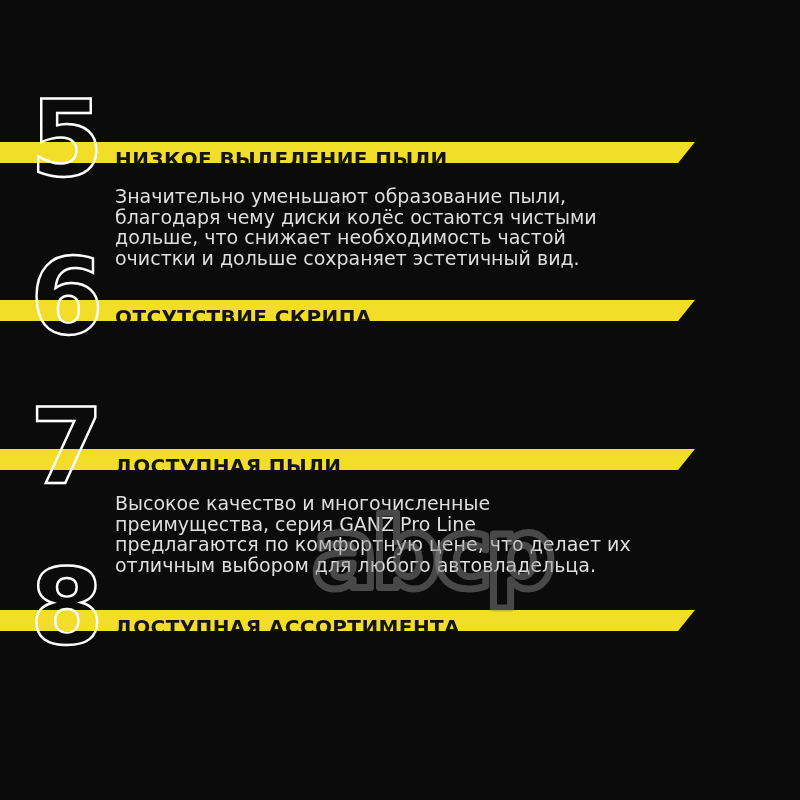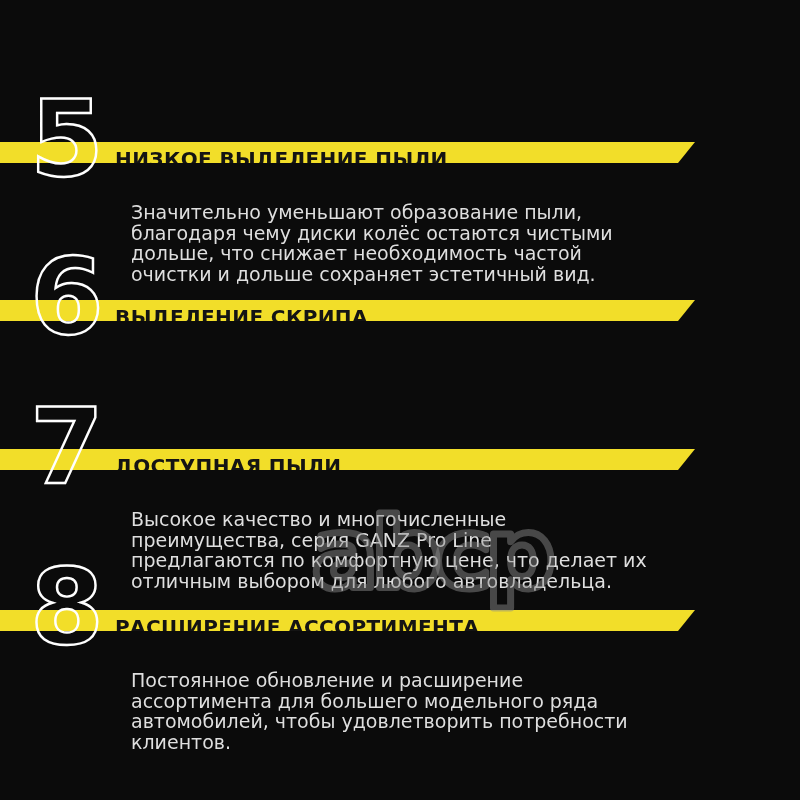--- a/index.html
+++ b/index.html
@@ -40,21 +40,21 @@
   }
   .title{
     margin:0;padding:0 0 0 115px;
     line-height:34px;
     font-size:20px;font-weight:bold;
     letter-spacing:0.4px;
     color:var(--heading_text,#141414);
     white-space:nowrap;
   }
   .desc{
-    position:absolute;left:115px;top:116px;margin:16px;
+    position:absolute;left:115px;top:116px;margin:0;
     font-size:19px;line-height:20.5px;
     color:var(--body_text,#dfdfdf);
     white-space:pre;
     z-index:1;
   }
   .watermark-svg{
     position:absolute;left:308px;top:498px;
     width:300px;height:118px;
     z-index:5;overflow:visible;
     pointer-events:none;
@@ -83,21 +83,21 @@
 благодаря чему диски колёс остаются чистыми
 дольше, что снижает необходимость частой
 очистки и дольше сохраняет эстетичный вид.</p>
   </section>
 
   <section class="feature pos-1">
     <svg class="num-svg" aria-hidden="true">
       <text class="num-text" x="2" y="106">6</text>
     </svg>
     <div class="band">
-      <h2 class="title">ВЫДЕЛЕНИЕ СКРИПА</h2>
+      <h2 class="title">ОТСУТСТВИЕ СКРИПА</h2>
     </div>
   </section>
 
   <section class="feature pos-2">
     <svg class="num-svg" aria-hidden="true">
       <text class="num-text" x="2" y="106">7</text>
     </svg>
     <div class="band">
       <h2 class="title">ДОСТУПНАЯ ПЫЛИ</h2>
     </div>
@@ -105,25 +105,21 @@
 преимущества, серия GANZ Pro Line
 предлагаются по комфортную цене, что делает их
 отличным выбором для любого автовладельца.</p>
   </section>
 
   <section class="feature pos-3">
     <svg class="num-svg" aria-hidden="true">
       <text class="num-text" x="2" y="106">8</text>
     </svg>
     <div class="band">
-      <h2 class="title">РАСШИРЕНИЕ АССОРТИМЕНТА</h2>
+      <h2 class="title">ДОСТУПНАЯ АССОРТИМЕНТА</h2>
     </div>
-    <p class="desc">Постоянное обновление и расширение
-ассортимента для большего модельного ряда
-автомобилей, чтобы удовлетворить потребности
-клиентов.</p>
   </section>
 
   <svg class="watermark-svg" aria-hidden="true">
     <text class="watermark-text" x="4" y="90">abcp</text>
   </svg>
 
 </div>
 
 </body></html>

